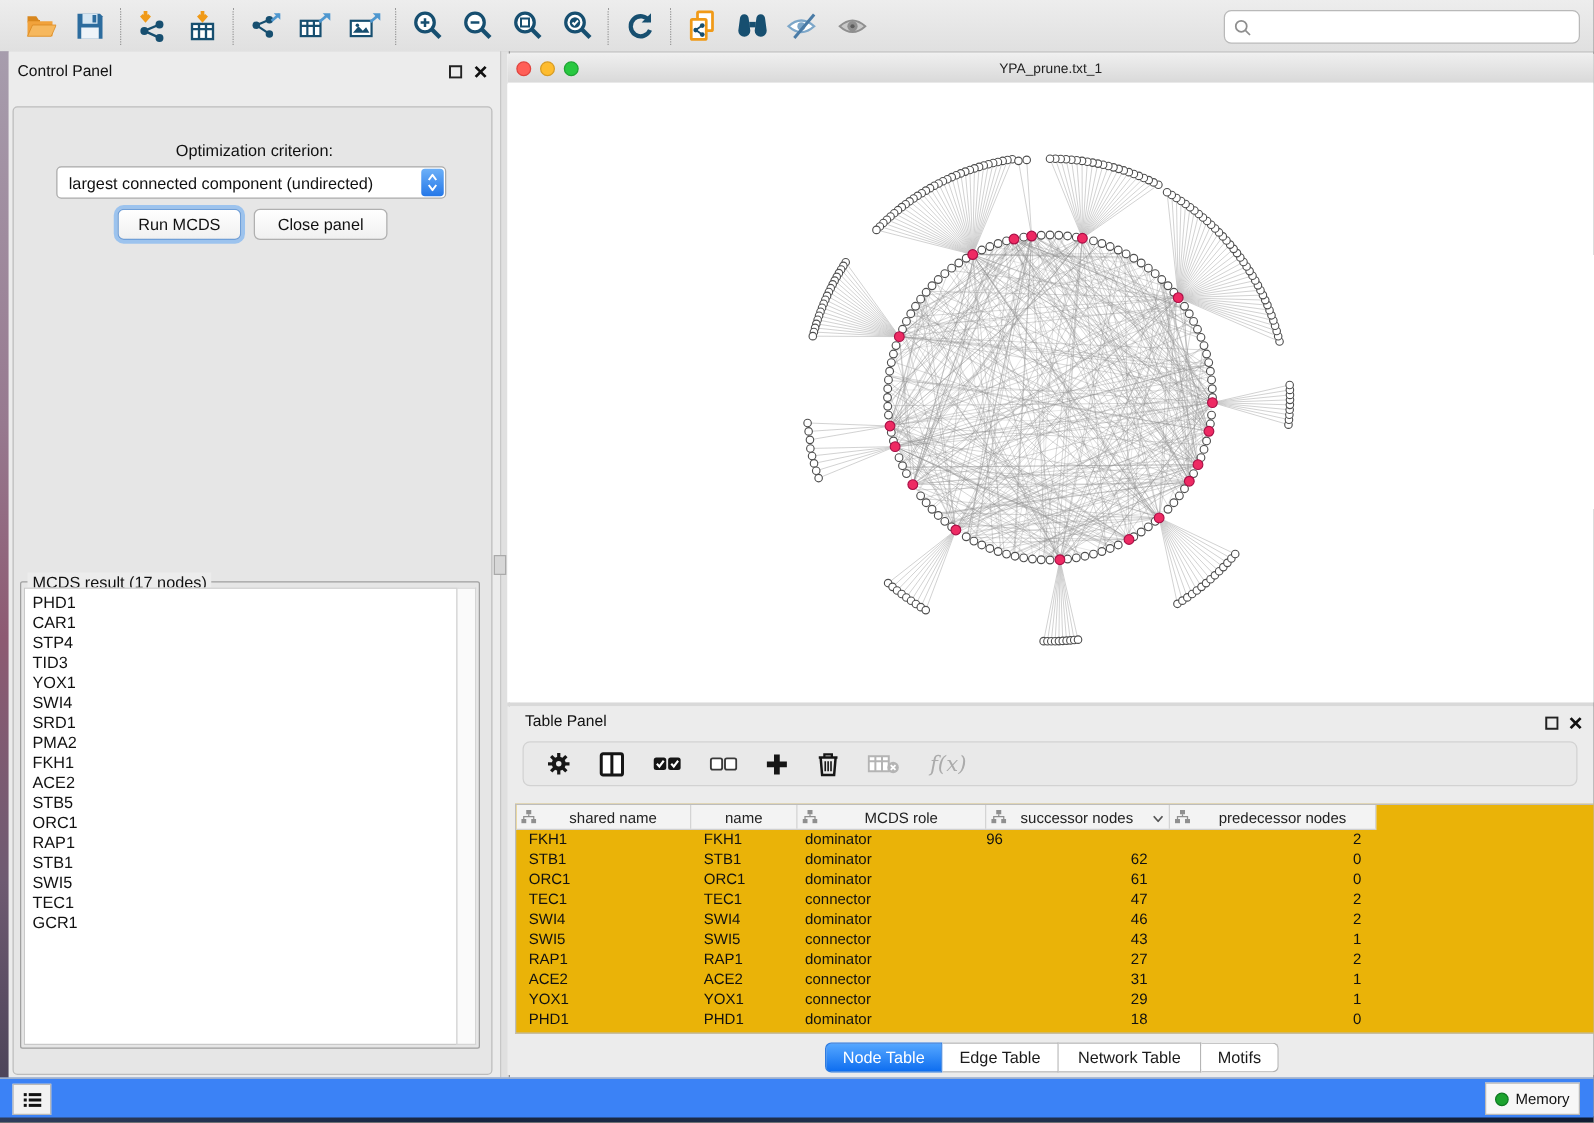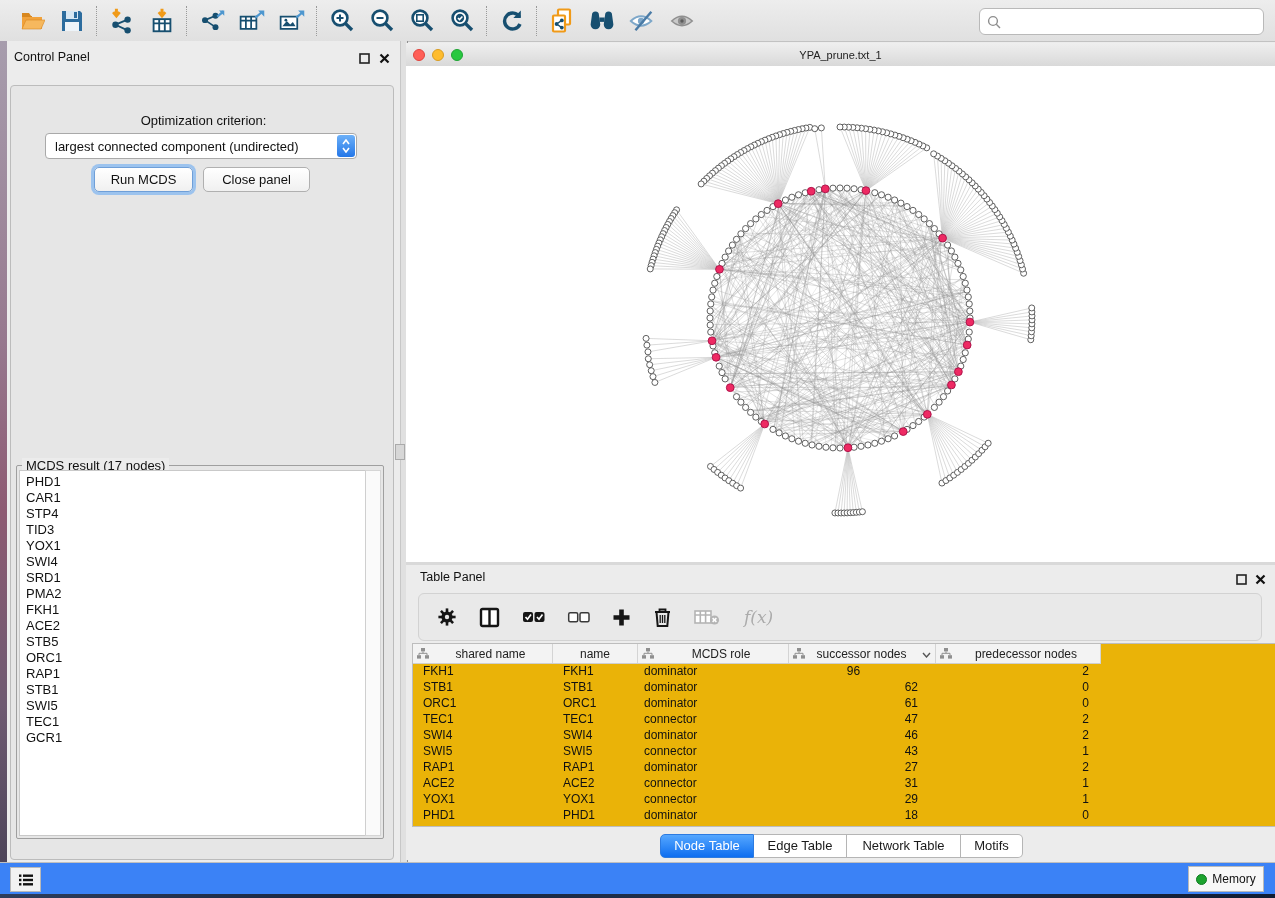--- a/index.html
+++ b/index.html
@@ -63,21 +63,21 @@
   .network-window{position:absolute;left:406px;top:43px;width:869px;height:519px;background:#fff;}
   .net-titlebar{position:absolute;left:0;top:0;width:869px;height:23px;
                 background:linear-gradient(#efefef,#d9d9d9);border-bottom:1px solid #b7b7b7;
                 display:flex;align-items:center;}
   .light{width:12px;height:12px;border-radius:50%;margin-left:7px;}
   .net-title{position:absolute;left:0;width:869px;text-align:center;font-size:11px;color:#222;}
   .net-canvas{position:absolute;left:0;top:23px;width:869px;height:496px;background:#fff;}
   
   .h-splitter{position:absolute;left:406px;top:562px;width:869px;height:3px;background:#d9d9d9;}
   .table-panel{position:absolute;left:406px;top:565px;width:869px;height:295px;background:#ececec;}
-  .tp-toolbar{position:absolute;left:12px;top:28px;width:844px;height:48px;background:#e9e9e9;
+  .tp-toolbar{position:absolute;left:12px;top:28px;width:844px;height:36px;background:#e9e9e9;
               border:1px solid #d2d2d2;border-radius:6px;display:flex;align-items:center;
               gap:22px;padding-left:18px;box-sizing:border-box;}
   .tp-icon{display:flex;align-items:center;justify-content:center;cursor:default;}
   .tbl{position:absolute;left:6px;top:78px;width:956px;height:184px;background:#eab308;
        border:1px solid #bdbdbd;box-sizing:border-box;overflow:hidden;}
   .tbl-header{position:absolute;left:0;top:0;height:19px;display:flex;background:#f3f3f3;
               border-bottom:1px solid #cfcfcf;}
   .th{display:flex;align-items:center;box-sizing:border-box;border-right:1px solid #d4d4d4;
       font-size:12px;color:#222;height:19px;}
   .th .th-label{flex:1;text-align:center;}
@@ -1266,21 +1266,21 @@
               <path d="M6 3.4 V5.3 M2 7.2 V5.3 H10 V7.2" fill="none" stroke="#8f8f8f" stroke-width="1"></path>
             </svg>
             <span class="th-label">predecessor nodes</span>
           </div>
         </div>
       <div class="tbl-rows" id="tbl-rows">
           <div class="tr">
             <div class="td" style="width: 140px; text-align: left; padding-left: 10px;">FKH1</div>
             <div class="td" style="width: 85px; text-align: left; padding-left: 10px;">FKH1</div>
             <div class="td" style="width: 151px; text-align: left; padding-left: 6px;">dominator</div>
-            <div class="td" style="width: 147px; text-align: center; padding-right: 18px;">96</div>
+            <div class="td" style="width: 147px; text-align: left; padding-right: 18px;">96</div>
             <div class="td" style="width: 165px; text-align: right; padding-right: 12px;">2</div>
           </div>
           <div class="tr">
             <div class="td" style="width: 140px; text-align: left; padding-left: 10px;">STB1</div>
             <div class="td" style="width: 85px; text-align: left; padding-left: 10px;">STB1</div>
             <div class="td" style="width: 151px; text-align: left; padding-left: 6px;">dominator</div>
             <div class="td" style="width: 147px; text-align: right; padding-right: 18px;">62</div>
             <div class="td" style="width: 165px; text-align: right; padding-right: 12px;">0</div>
           </div>
           <div class="tr">

